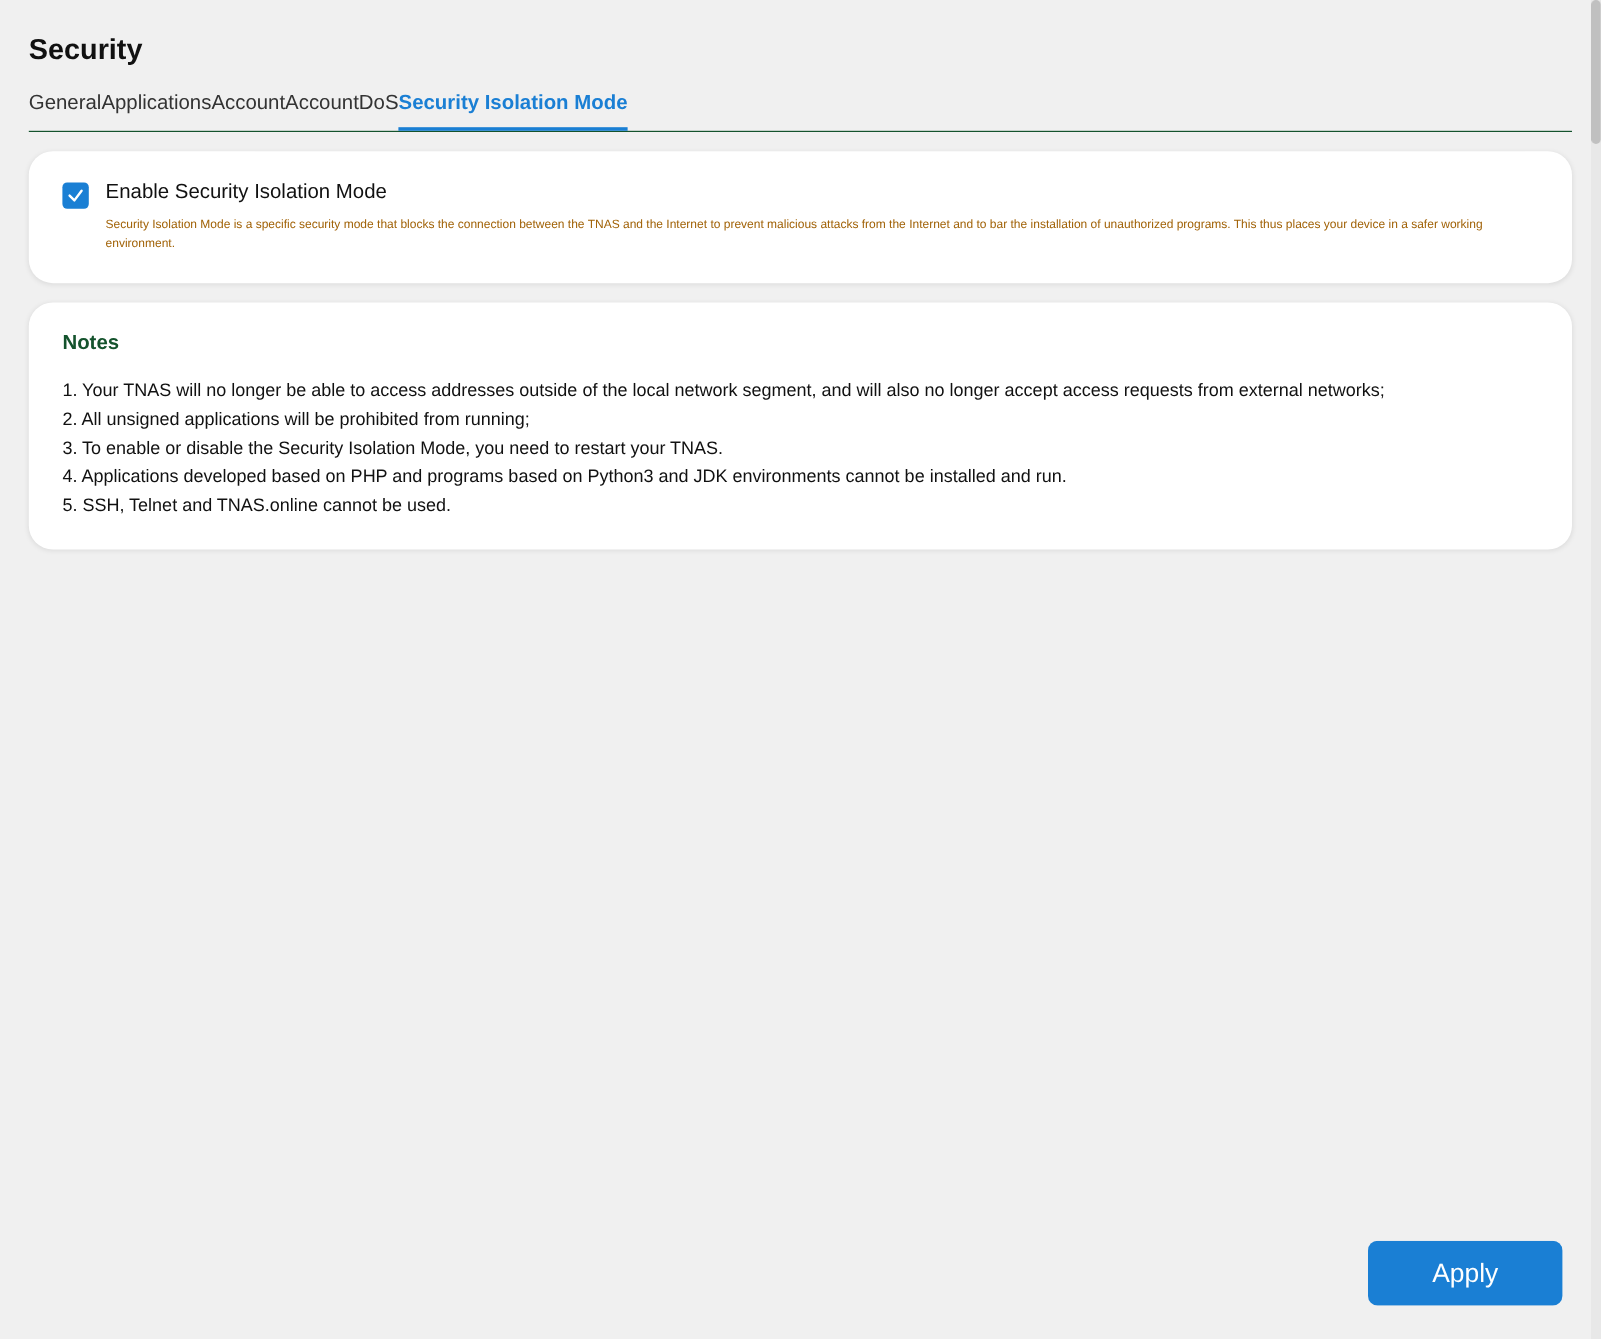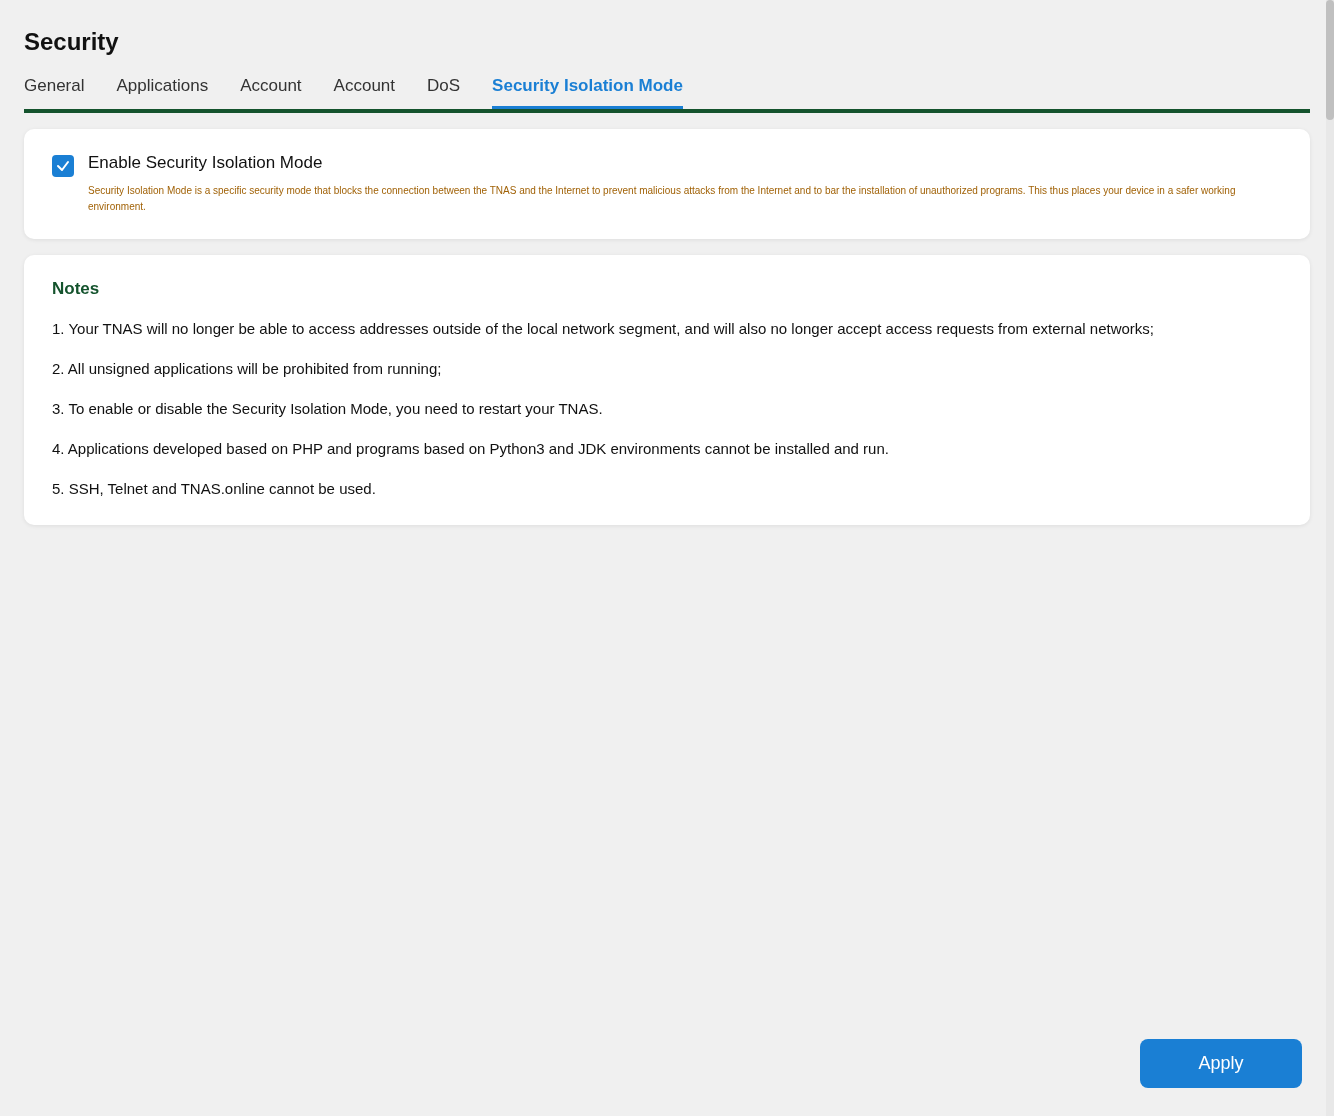--- a/index.html
+++ b/index.html
@@ -23,22 +23,21 @@
     .page-title {
       font-size: 24px;
       font-weight: 700;
       color: #111111;
       margin-bottom: 20px;
     }
 
     .tabs-bar {
       display: flex;
       align-items: center;
-      gap: 32px;
-      border-bottom: 4px solid #14532d;
+      border-bottom: 1px solid #14532d;
       margin-bottom: 0;
       padding-bottom: 0;
     }
 
     .tab-item {
       font-size: 17px;
       color: #333333;
       padding-bottom: 10px;
       cursor: pointer;
       border-bottom: 3px solid transparent;
@@ -53,21 +52,21 @@
 
     .content-area {
       margin-top: 16px;
       display: flex;
       flex-direction: column;
       gap: 16px;
     }
 
     .card {
       background: #ffffff;
-      border-radius: 10px;
+      border-radius: 20px;
       box-shadow: 0 1px 4px rgba(0,0,0,0.08);
       padding: 24px 28px;
     }
 
     .enable-row {
       display: flex;
       align-items: flex-start;
       gap: 14px;
     }
 
@@ -114,41 +113,41 @@
 
     .notes-intro {
       font-size: 15px;
       color: #111111;
       margin-bottom: 16px;
     }
 
     .notes-list {
       display: flex;
       flex-direction: column;
-      gap: 16px;
+      gap: 0;
     }
 
     .notes-item {
       font-size: 15px;
       color: #111111;
       line-height: 1.6;
     }
 
     .apply-button-wrapper {
       position: fixed;
       bottom: 28px;
       right: 32px;
     }
 
     .apply-button {
       background-color: #1a7fd4;
       color: #ffffff;
       border: none;
       border-radius: 8px;
-      font-size: 18px;
+      font-size: 22px;
       font-weight: 500;
       padding: 14px 48px;
       cursor: pointer;
       min-width: 162px;
     }
 
     .scrollbar-track {
       position: fixed;
       right: 0;
       top: 0;

